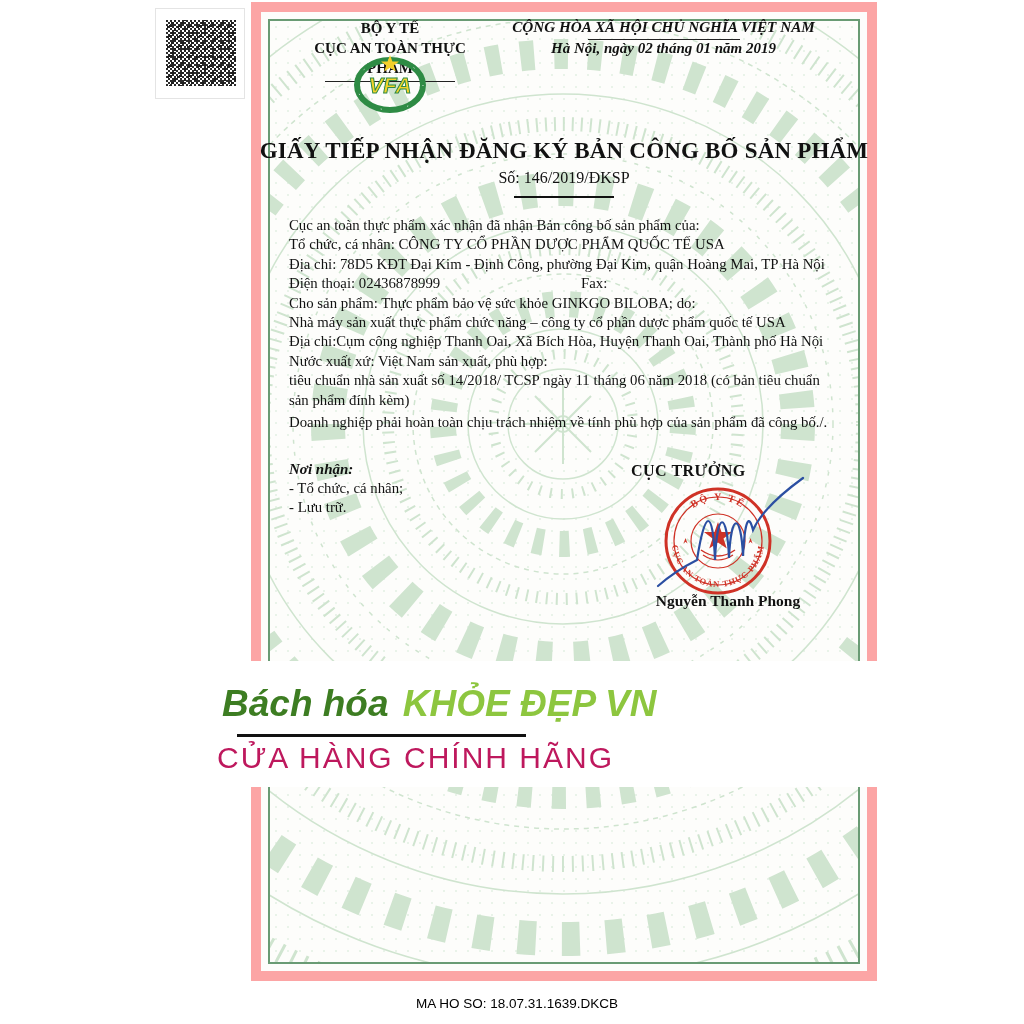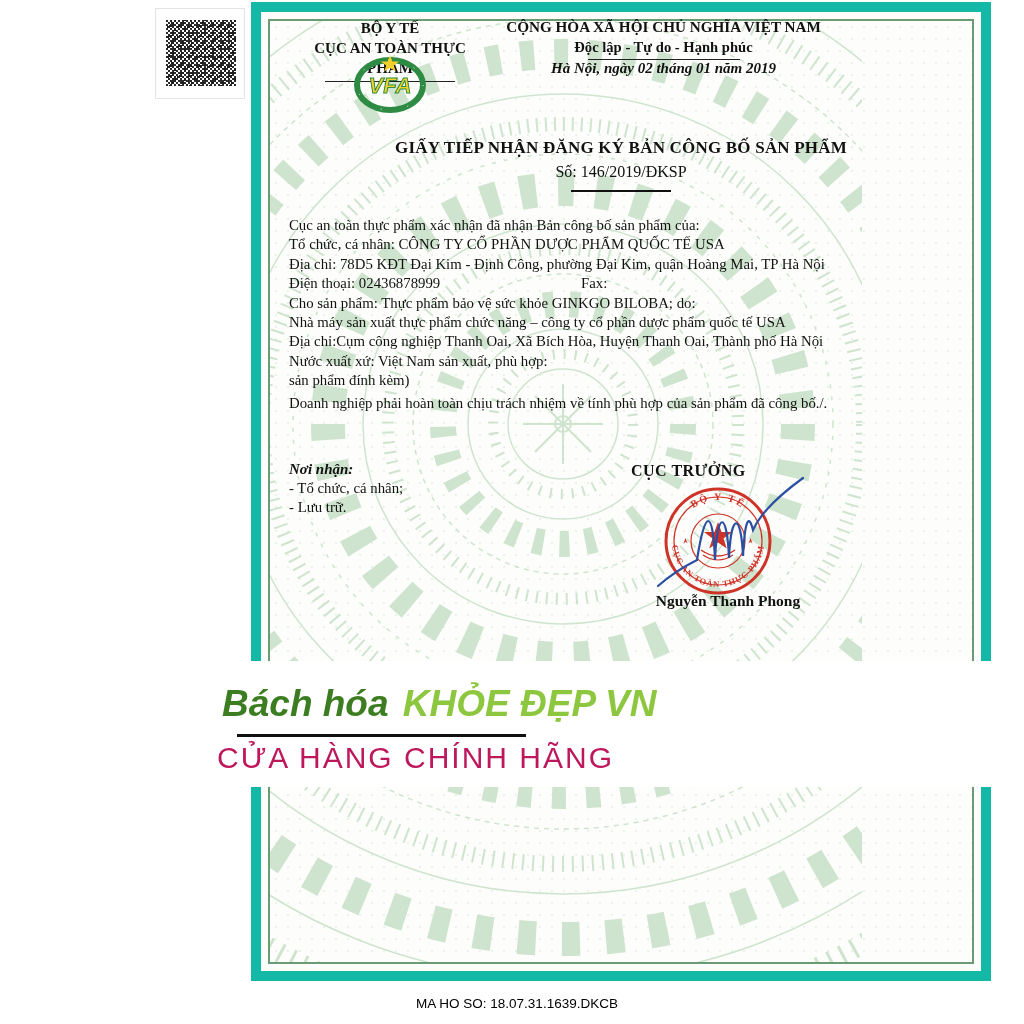--- a/index.html
+++ b/index.html
@@ -4,42 +4,42 @@
 <style>
   * { margin:0; padding:0; box-sizing:border-box; }
   body { width:1024px; height:1024px; background:#ffffff; font-family:"Liberation Serif","DejaVu Serif",serif; color:#111; }
   .page { position:relative; width:1024px; height:1024px; background:#fff; overflow:hidden; }
 
   
   .qr-card { position:absolute; left:155px; top:8px; width:90px; height:91px; background:#fff; border:1px solid #e4e4e4; }
   .qr-card svg { position:absolute; left:10px; top:11px; }
 
   
-  .cert { position:absolute; left:251px; top:2px; width:740px; height:979px; background:#14b8a6; }
+  .cert { position:absolute; left:251px; top:2px; width:626px; height:979px; background:#fca5a5; }
   .cert-inner { position:absolute; inset:10px; background:#fdfdfb; }
   .cert-line { position:absolute; inset:7px; border:2px solid #699b74; overflow:hidden;
                background-image: radial-gradient(#e9f3e9 1px, transparent 1.3px); background-size:12px 12px; }
   .pattern { position:absolute; left:0; top:0; }
 
   .content { position:absolute; inset:0; font-size:14.8px; }
   .content .abs { position:absolute; }
 
   
   .hdr-left { left:39px; top:16px; width:200px; text-align:center; font-weight:bold; font-size:15px; line-height:20px; }
   .hdr-left .rule { width:130px; height:0; border-top:1.5px solid #222; margin:3px auto 0; }
   .vfa { left:100px; top:52px; }
   .hdr-right { left:240px; top:16px; width:345px; text-align:center; }
-  .hdr-right .l1 { font-weight:bold; font-size:15.2px; }
+  .hdr-right .l1 { font-weight:bold; font-size:15.2px;font-style:italic; }
   .hdr-right .l2 { font-weight:bold; font-size:14.6px; margin-top:3px; }
   .hdr-right .rule { width:152px; height:0; border-top:1.5px solid #222; margin:3px auto 0; }
   .hdr-right .date { font-style:italic; font-weight:bold; font-size:15px; }
 
   
   .title-block { left:0; top:136px; width:100%; text-align:center; }
-  .title-main { font-weight:bold; font-size:17px; letter-spacing:.2px; }
+  .title-main { font-weight:bold; font-size:23px; letter-spacing:.2px; }
   .title-num { font-size:16px; margin-top:5px; }
   .title-rule { width:100px; height:0; border-top:2px solid #111; margin:9px auto 0; }
 
   
   .body-block { left:38px; top:214px; width:560px; }
   .body-block .ln { display:block; white-space:nowrap; line-height:19.4px; }
   .ln-phone { display:inline-block; width:292px; }
   .ln-last { margin-top:3px; }
 
   
@@ -134,40 +134,40 @@
 
       <svg class="abs vfa" width="78" height="60" viewBox="0 0 78 60">
         <ellipse cx="39" cy="31" rx="33" ry="25" fill="none" stroke="#2e8b44" stroke-width="6"></ellipse>
         <ellipse cx="39" cy="31" rx="33" ry="25" fill="none" stroke="#fdfdfb" stroke-width="1" stroke-dasharray="1 26"></ellipse>
         <path d="M39 1 L41.4 7.5 L48 7.5 L42.8 11.4 L44.8 17.5 L39 13.8 L33.2 17.5 L35.2 11.4 L30 7.5 L36.6 7.5 Z" fill="#f4cf2a"></path>
         <text x="39" y="39" text-anchor="middle" font-family="Liberation Sans,sans-serif" font-size="22" font-weight="bold" font-style="italic" fill="#f4d32a" stroke="#2e8b44" stroke-width="1">VFA</text>
       </svg>
 
       <div class="abs hdr-right">
         <div class="l1">CỘNG HÒA XÃ HỘI CHỦ NGHĨA VIỆT NAM</div>
-        <div class="l2">Độc lập - Tự do - Hạnh phúc</div>
         <div class="rule"></div>
         <div class="date">Hà Nội, ngày 02 tháng 01 năm 2019</div>
       </div>
 
       <div class="abs title-block">
         <div class="title-main">GIẤY TIẾP NHẬN ĐĂNG KÝ BẢN CÔNG BỐ SẢN PHẨM</div>
         <div class="title-num">Số: 146/2019/ĐKSP</div>
         <div class="title-rule"></div>
       </div>
 
       <div class="abs body-block">
         <span class="ln">Cục an toàn thực phẩm xác nhận đã nhận Bản công bố sản phẩm của:</span>
         <span class="ln">Tổ chức, cá nhân: CÔNG TY CỔ PHẦN DƯỢC PHẨM QUỐC TẾ USA</span>
         <span class="ln">Địa chỉ: 78D5 KĐT Đại Kim - Định Công, phường Đại Kim, quận Hoàng Mai, TP Hà Nội</span>
         <span class="ln"><span class="ln-phone">Điện thoại: 02436878999</span><span>Fax:</span></span>
         <span class="ln">Cho sản phẩm: Thực phẩm bảo vệ sức khỏe GINKGO BILOBA; do:</span>
         <span class="ln">Nhà máy sản xuất thực phẩm chức năng – công ty cổ phần dược phẩm quốc tế USA</span>
         <span class="ln">Địa chỉ:Cụm công nghiệp Thanh Oai, Xã Bích Hòa, Huyện Thanh Oai, Thành phố Hà Nội</span>
         <span class="ln">Nước xuất xứ: Việt Nam sản xuất, phù hợp:</span>
+        <span class="ln">tiêu chuẩn nhà sản xuất số 14/2018/ TCSP ngày 11 tháng 06 năm 2018 (có bản tiêu chuẩn</span>
         <span class="ln">sản phẩm đính kèm)</span>
         <span class="ln ln-last">Doanh nghiệp phải hoàn toàn chịu trách nhiệm về tính phù hợp của sản phẩm đã công bố./.</span>
       </div>
 
       <div class="abs noi-nhan">
         <div class="t">Nơi nhận:</div>
         <div>- Tổ chức, cá nhân;</div>
         <div>- Lưu trữ.</div>
       </div>
 

